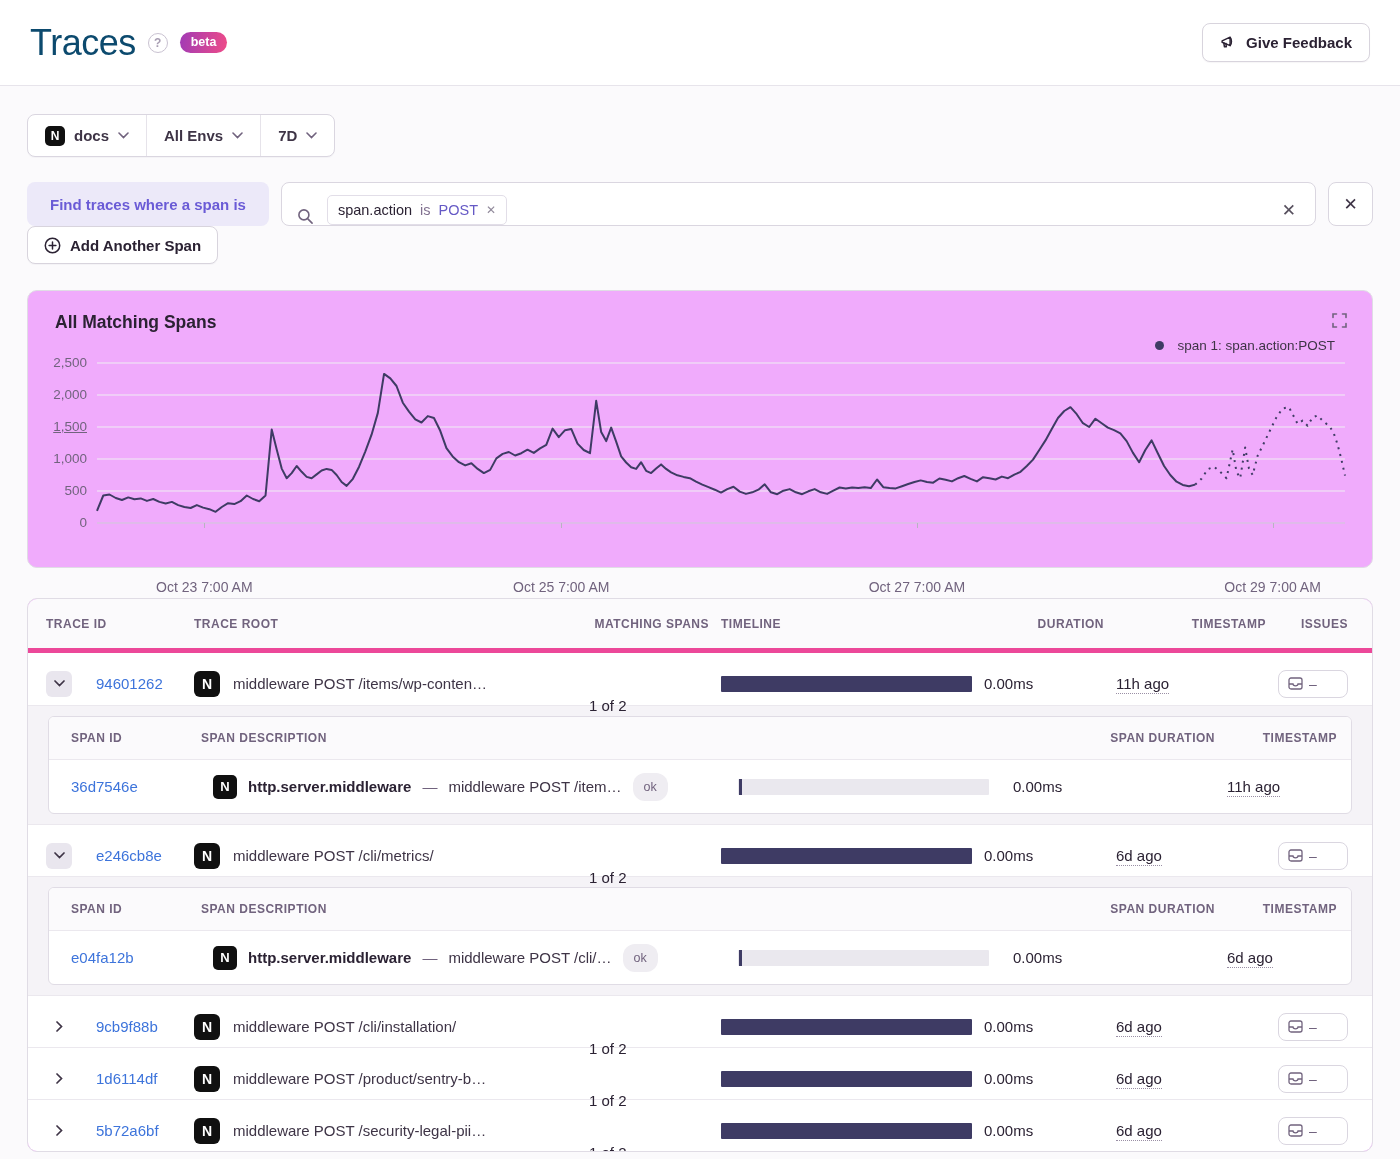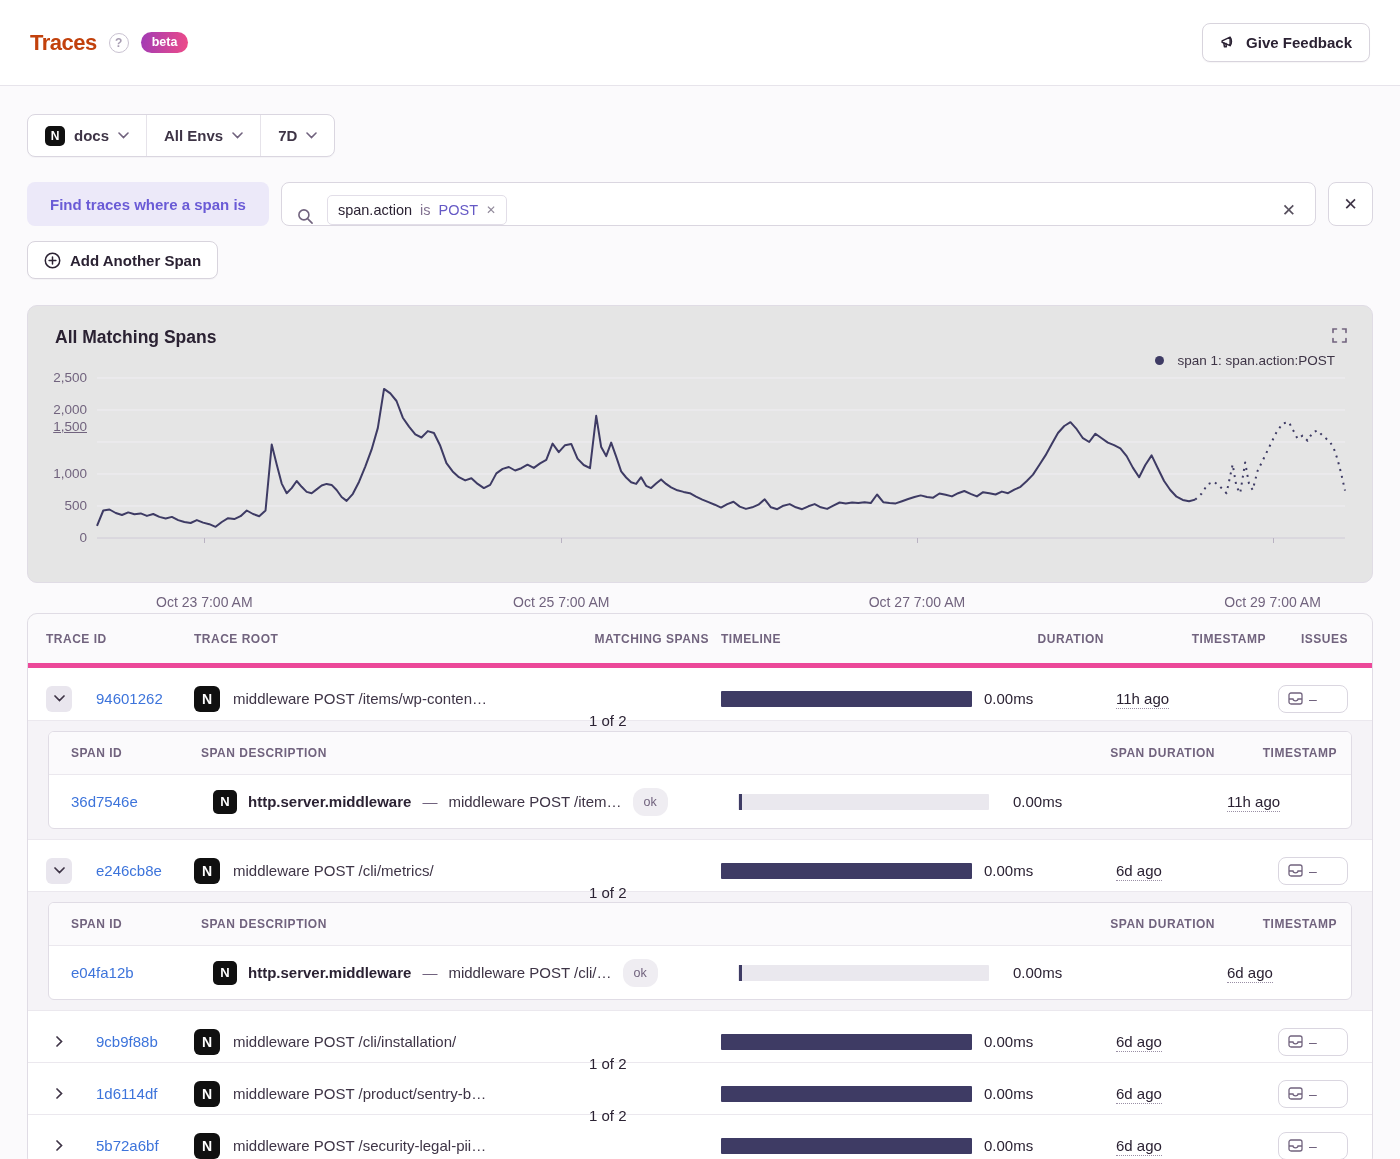--- a/index.html
+++ b/index.html
@@ -11,21 +11,21 @@
   }
   
   .topbar {
     background: #FFFFFF;
     height: 86px;
     display: flex;
     align-items: center;
     padding: 0 30px;
     border-bottom: 1px solid #E7E4EB;
   }
-  .page-title { font-size: 22px; font-weight: 700; letter-spacing: -0.5px; color: #c2410c; }
+  .page-title { font-size: 36px; font-weight: 400; letter-spacing: -0.5px; color: #0c4a6e; }
   .help-icon {
     width: 20px; height: 20px; margin-left: 12px;
     border: 1.5px solid #C9C2D1; border-radius: 50%;
     color: #A79DB2; font-size: 12px; font-weight: 700;
     display: flex; align-items: center; justify-content: center;
   }
   .beta-badge {
     margin-left: 12px;
     padding: 3px 11px 4px;
     border-radius: 20px;
@@ -58,21 +58,21 @@
   }
   .filter-seg + .filter-seg { border-left: 1px solid #E6E3EA; }
   .nextjs-badge {
     width: 20px; height: 20px; border-radius: 5px;
     background: #101010; color: #FFF;
     font-size: 12px; font-weight: 700;
     display: flex; align-items: center; justify-content: center;
   }
   .chev { display: inline-block; }
   
-  .search-row { display: flex; gap: 12px; height: 44px; margin-bottom: 15px; }
+  .search-row { display: flex; gap: 12px; height: 44px; }
   .span-is-label {
     background: #ECE9F9; color: #6A5BD6;
     font-size: 15px; font-weight: 600;
     border-radius: 8px;
     display: flex; align-items: center;
     padding: 0 23px;
     white-space: nowrap;
   }
   .search-bar {
     flex: 1;
@@ -102,21 +102,21 @@
   .add-span-btn {
     display: inline-flex; align-items: center; gap: 9px;
     background: #FFF; border: 1px solid #D8D4DD; border-radius: 8px;
     height: 38px; padding: 0 16px;
     font-size: 15px; font-weight: 600; color: #2B2233;
     margin-bottom: 26px;
     box-shadow: 0 1px 1px rgba(43,34,51,0.03);
     cursor: pointer;
   }
   
-  .panel { background: #e5e5e5; border: 1px solid #E0DCE5; border-radius: 10px; }
+  .panel { background: #f0abfc; border: 1px solid #E0DCE5; border-radius: 10px; }
   .chart-panel { position: relative; padding: 21px 27px 8px; margin-bottom: 30px; }
   .chart-title { font-size: 17.5px; font-weight: 700; color: #2B2233; }
   .expand-btn { position: absolute; top: 22px; right: 25px; cursor: pointer; }
   .legend { position: absolute; top: 47px; right: 37px; display: flex; align-items: center; gap: 13px;
             font-size: 13.5px; color: #3E3446; cursor: pointer; }
   .legend-dot { width: 9px; height: 9px; border-radius: 50%; background: #3E3B64; }
   .chart-grid { display: flex; margin-top: 30px; }
   .y-axis { width: 42px; position: relative; height: 160px; flex: none; }
   .ytick { position: absolute; right: 10px; font-size: 13.5px; color: #71637E; white-space: nowrap; }
   .plot { flex: 1; height: 160px; position: relative; }
@@ -269,21 +269,21 @@
     </div>
     <div class="legend">
       <span class="legend-dot"></span>
       <span>span 1: span.action:POST</span>
     </div>
     <div class="chart-grid">
       <div class="y-axis">
           <div class="ytick" style="top: 152px;">0</div>
           <div class="ytick" style="top: 120px;">500</div>
           <div class="ytick" style="top: 88px;">1,000</div>
-          <div class="ytick" style="top: 41px; text-decoration: underline;">1,500</div>
+          <div class="ytick" style="top: 56px; text-decoration: underline;">1,500</div>
           <div class="ytick" style="top: 24px;">2,000</div>
           <div class="ytick" style="top: -8px;">2,500</div>
         </div>
       <div class="plot">
         <svg id="chart-svg" viewBox="0 0 1250 160" preserveAspectRatio="none">
             <line x1="0" x2="1250" y1="160" y2="160" stroke="#CFCAD7" vector-effect="non-scaling-stroke"></line>
             <line x1="0" x2="1250" y1="128" y2="128" stroke="#F0EEF3" vector-effect="non-scaling-stroke"></line>
             <line x1="0" x2="1250" y1="96" y2="96" stroke="#F0EEF3" vector-effect="non-scaling-stroke"></line>
             <line x1="0" x2="1250" y1="64" y2="64" stroke="#F0EEF3" vector-effect="non-scaling-stroke"></line>
             <line x1="0" x2="1250" y1="32" y2="32" stroke="#F0EEF3" vector-effect="non-scaling-stroke"></line>

